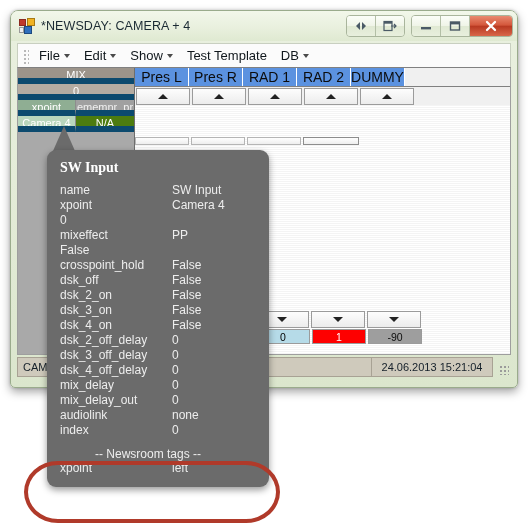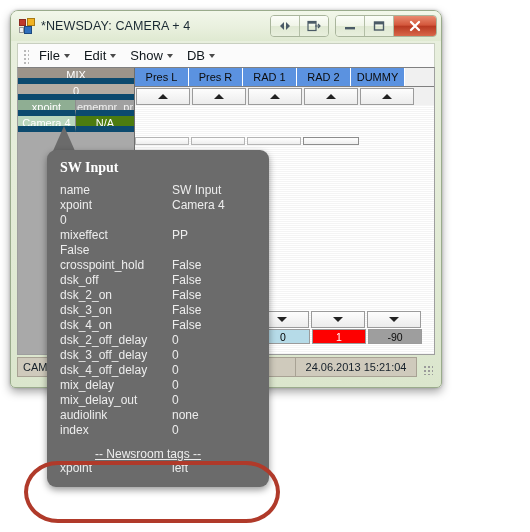--- a/index.html
+++ b/index.html
@@ -13,21 +13,21 @@
     font-family: "Liberation Sans", sans-serif;
     overflow: hidden;
     position: relative;
   }
 
   
   #app-window {
     position: absolute;
     left: 10px;
     top: 10px;
-    width: 432px;
+    width: 508px;
     height: 378px;
     border-radius: 8px 8px 5px 5px;
     background: linear-gradient(to bottom, #e9f0df 0%, #e4ecd8 45%, #dbe6cd 100%);
     border: 1px solid #9aab8c;
     box-shadow: 0 4px 10px rgba(0,0,0,0.35), 0 0 3px rgba(0,0,0,0.2);
     box-sizing: border-box;
   }
 
   
   #title-bar {
@@ -189,21 +189,21 @@
   #grid-header {
     display: flex;
     height: 18px;
     border-bottom: 1px solid #808080;
   }
   .col-head {
     width: 54px;
     flex: 0 0 auto;
     background: #5b92e0;
     color: #0c0c0c;
-    font-size: 11px;
+    font-size: 14px;
     text-align: center;
     line-height: 18px;
     border-right: 1px solid #ffffff;
     box-sizing: border-box;
     overflow: hidden;
     white-space: nowrap;
   }
   .col-head-rest { flex: 1 1 auto; background: #f0f0f0; }
   #grid-buttons { display: flex; height: 18px; background:#f0f0f0; }
   .updown-btn {
@@ -345,21 +345,20 @@
     padding: 0 10px 0 13px;
     color: #ededed;
   }
   .tt-key { width: 112px; flex: 0 0 auto; white-space: nowrap; }
   .tt-val { flex: 1 1 auto; white-space: nowrap; }
   .tt-section {
     text-align: left;
     padding: 9px 0 0 48px;
     font-size: 12px;
     color: #ededed;
-    text-decoration: underline;
   }
 
   
   #annotation-oval {
     position: absolute;
     left: 24px;
     top: 461px;
     width: 256px;
     height: 62px;
     border: 4px solid #b03a2a;
@@ -429,20 +428,23 @@
     </span>
     <span class="menu-item">
       <span>Edit</span>
       <span class="caret-d"></span>
     </span>
     <span class="menu-item">
       <span>Show</span>
       <span class="caret-d"></span>
     </span>
     <span class="menu-item">
+      <span>Test Template</span>
+    </span>
+    <span class="menu-item">
       <span>DB</span>
       <span class="caret-d"></span>
     </span>
   </div>
 
   <div id="client-area">
 
     <div id="row-header-panel">
       <div class="rh-row">
         <div class="rh-cell rh-title">MIX</div>

